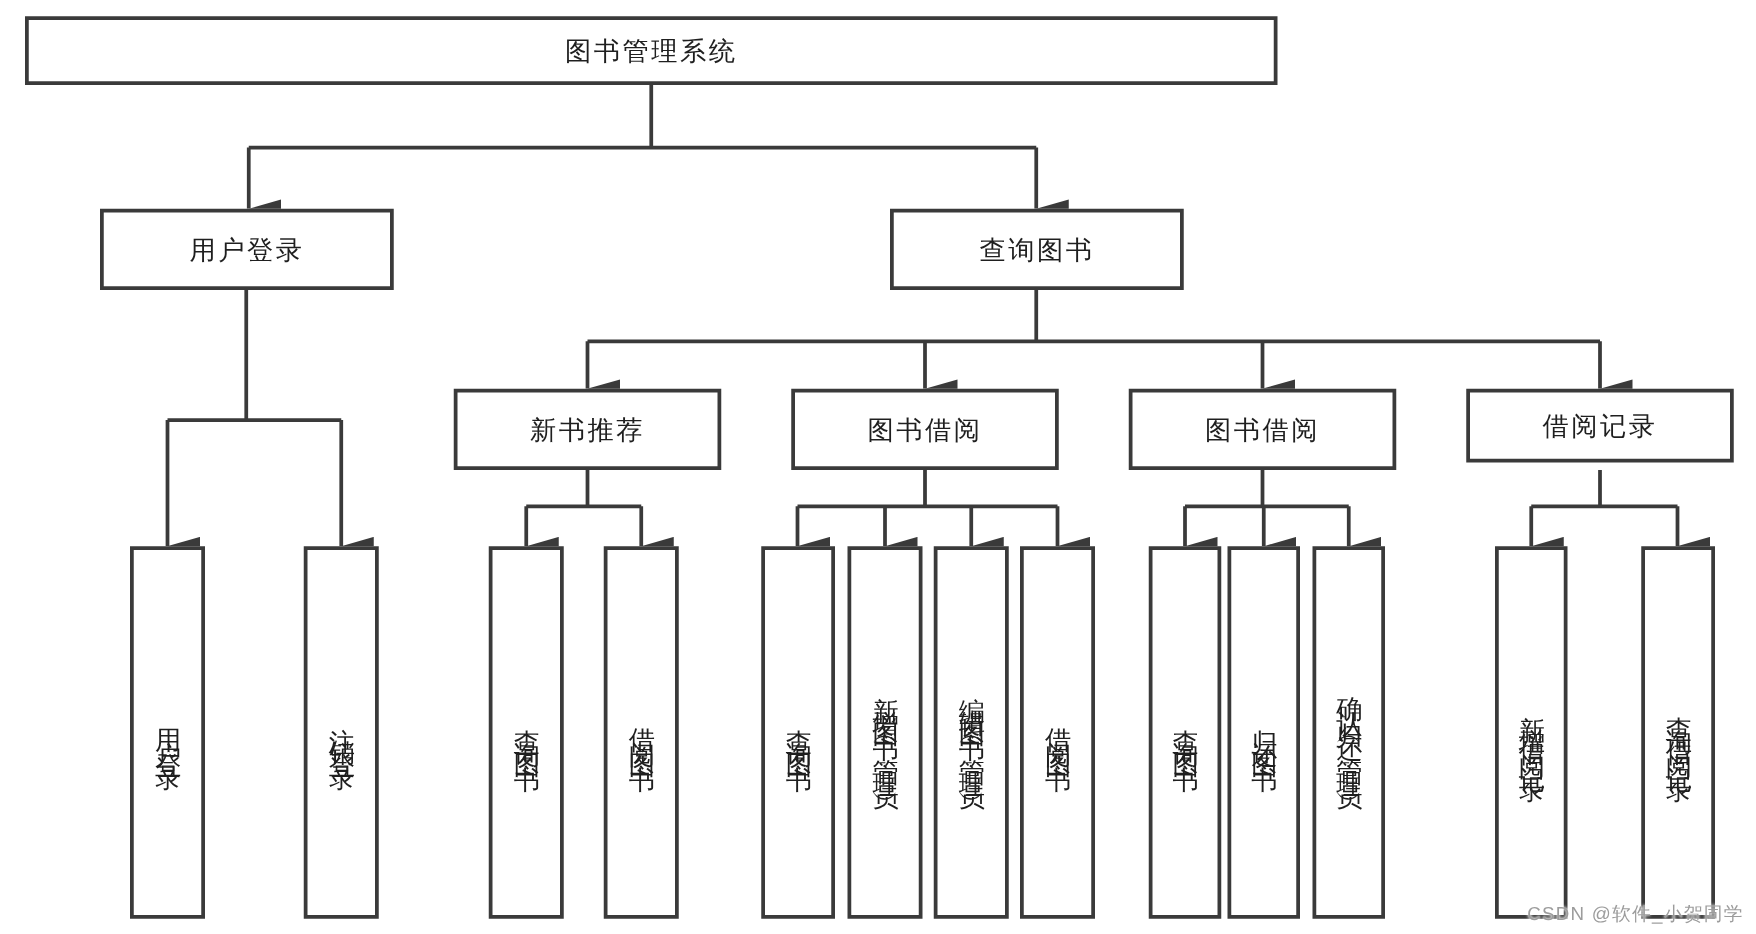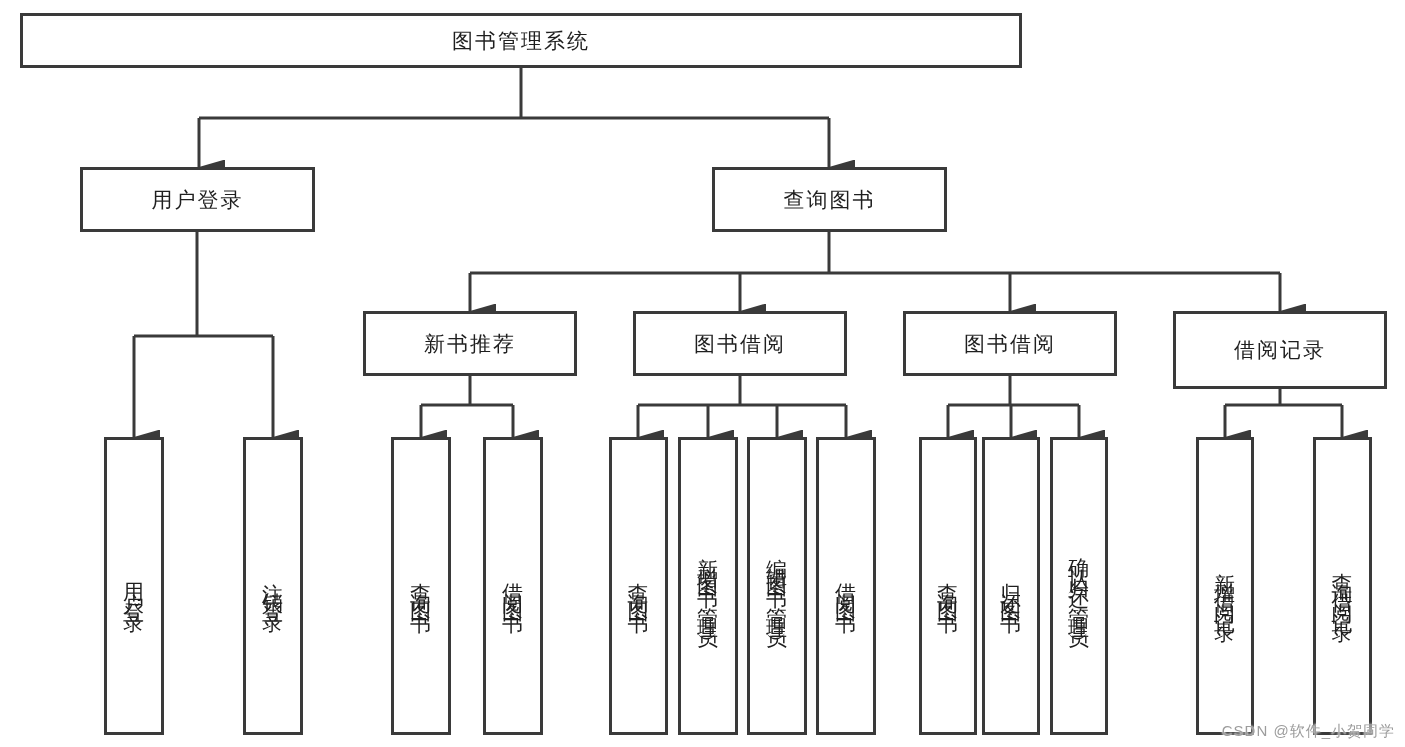--- a/index.html
+++ b/index.html
@@ -79,21 +79,21 @@
 
   <div class="node" style="left:363px;top:311px;width:214px;height:65px">
     <span class="hlabel">新书推荐</span>
   </div>
   <div class="node" style="left:633px;top:311px;width:214px;height:65px">
     <span class="hlabel">图书借阅</span>
   </div>
   <div class="node" style="left:903px;top:311px;width:214px;height:65px">
     <span class="hlabel">图书借阅</span>
   </div>
-  <div class="node" style="left:1173px;top:311px;width:214px;height:78px">
+  <div class="node" style="left:1173px;top:311px;width:214px;height:59px">
     <span class="hlabel">借阅记录</span>
   </div>
 
   <div class="node leaf" style="left:104px;top:437px;width:60px;height:298px">
     <span class="vlabel">用户登录</span>
   </div>
   <div class="node leaf" style="left:243px;top:437px;width:60px;height:298px">
     <span class="vlabel">注销登录</span>
   </div>
 

